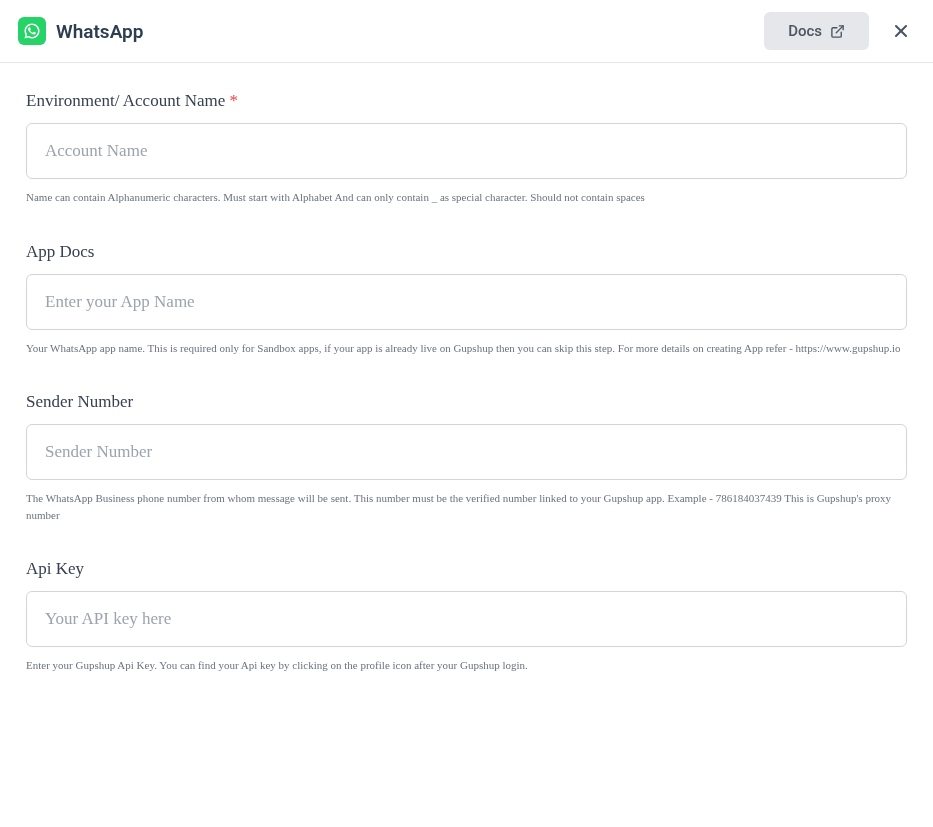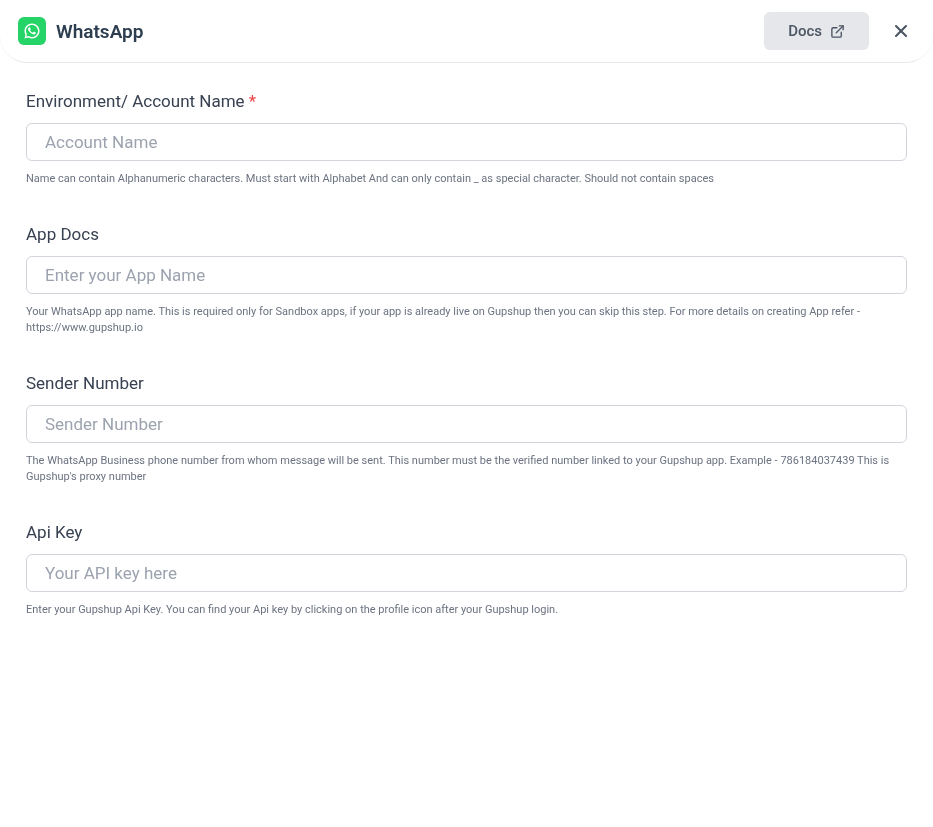--- a/index.html
+++ b/index.html
@@ -12,21 +12,20 @@
       background: #ffffff;
       color: #2c3e50;
       width: 933px;
     }
     .header {
       display: flex;
       align-items: center;
       justify-content: space-between;
       padding: 12px 18px;
       border-bottom: 1px solid #e5e7eb;
-      border-radius: 27px;
     }
     .header-left {
       display: flex;
       align-items: center;
       gap: 10px;
     }
     .whatsapp-icon {
       width: 28px;
       height: 28px;
       background: #25D366;
@@ -67,34 +66,35 @@
       color: #4b5563;
       display: flex;
       align-items: center;
       justify-content: center;
     }
     .form-container {
       padding: 28px 26px;
     }
     .form-group {
       margin-bottom: 36px;
+      font-family: Liberation Serif, serif;
     }
     .form-label {
       display: block;
       font-size: 17px;
       font-weight: 400;
       color: #374151;
       margin-bottom: 12px;
     }
     .required-asterisk {
       color: #ef4444;
     }
     .form-input {
       width: 100%;
-      padding: 8px 18px;
+      padding: 17px 18px;
       font-size: 17px;
       border: 1px solid #d1d5db;
       border-radius: 6px;
       background: #ffffff;
       color: #374151;
       font-family: inherit;
     }
     .form-input::placeholder {
       color: #9ca3af;
     }

